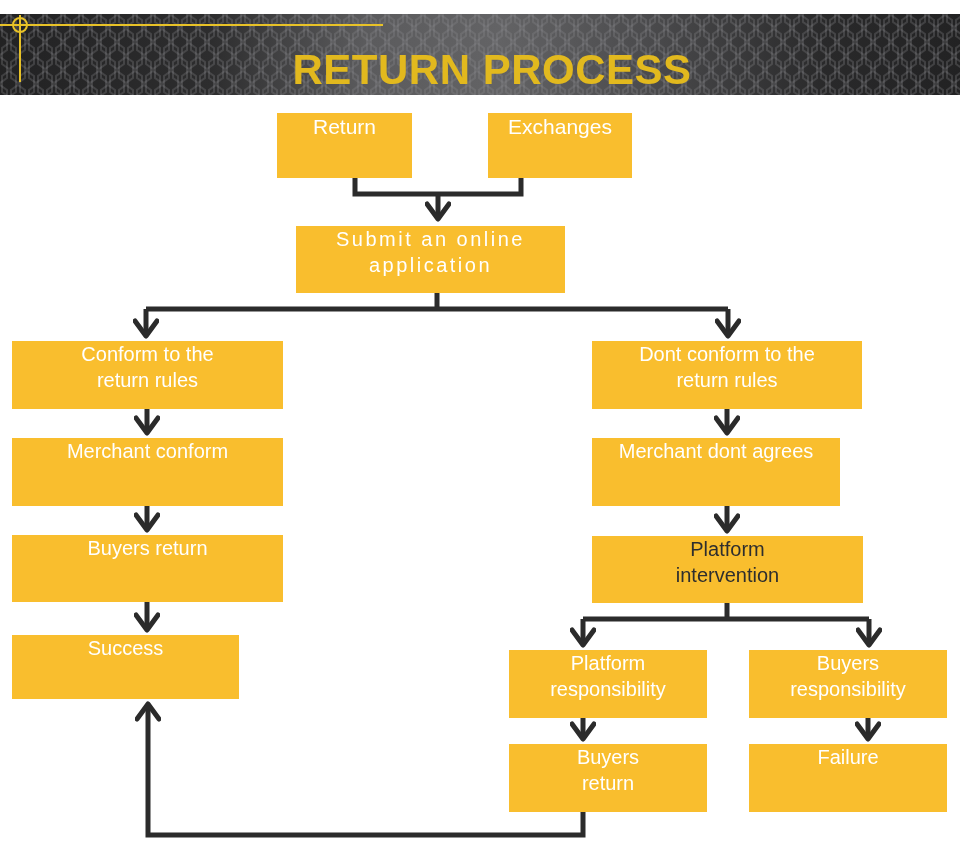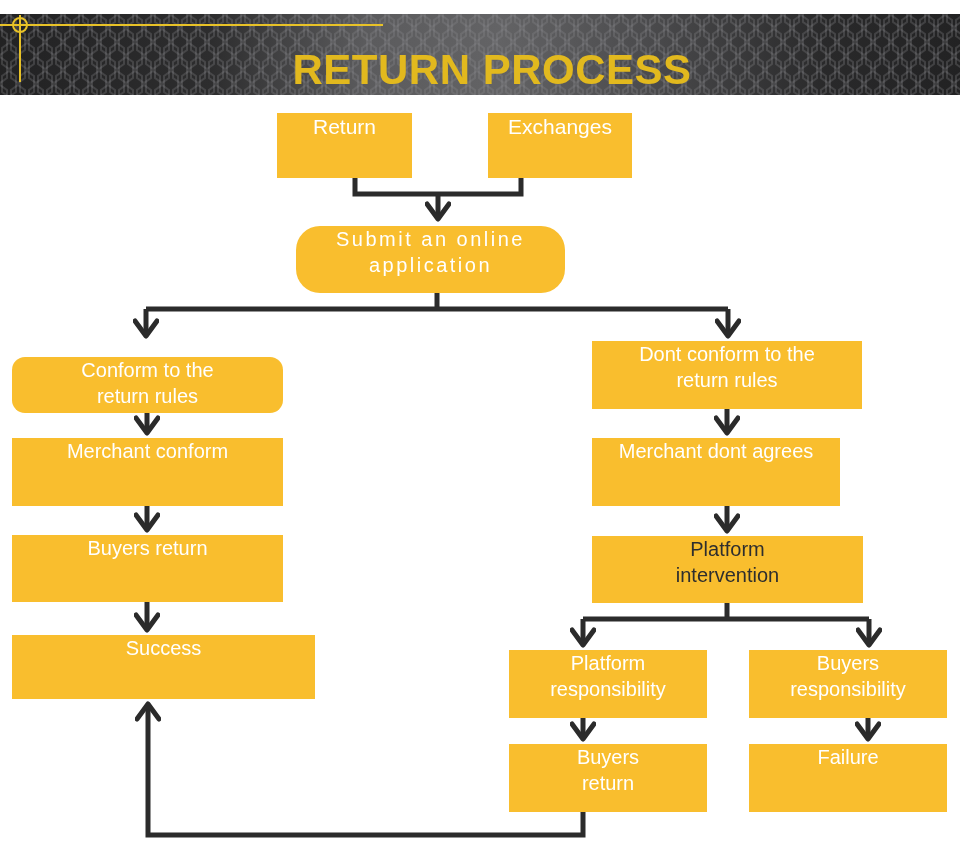--- a/index.html
+++ b/index.html
@@ -45,21 +45,21 @@
 
   .flow-box {
     position: absolute; z-index: 2;
     background: var(--box-fill, #f9be2e);
     color: var(--box-text, #ffffff);
     display: flex; justify-content: center;
     text-align: center; font-size: 20px; line-height: 1.32;
     white-space: pre-line;
   }
   .flow-box.dark { color: var(--platform-text, #2e2e2e); }
-  .flow-box.spaced { letter-spacing: 2.5px; border-radius: 24px; }
+  .flow-box.spaced { letter-spacing: 2.5px; }
   .flow-box.big { font-size: 21px; }
 </style>
 </head>
 <body>
 
 <div class="top-strip"></div>
 
 <header class="band">
   <svg class="band-deco" width="960" height="81" viewBox="0 0 960 81">
     <defs>
@@ -119,31 +119,31 @@
   <span>Return</span>
 </div>
 <div class="flow-box big" style="left:444px; top:113px; width:144px; height:65px;margin-left:44px;">
   <span>Exchanges</span>
 </div>
 <div class="flow-box spaced" style="left:296px; top:226px; width:269px; height:67px;">
   <span>Submit an online
 application</span>
 </div>
 
-<div class="flow-box" style="left:12px; top:357px; width:271px; height:56px;border-radius:13px;">
+<div class="flow-box" style="left:12px; top:341px; width:271px; height:68px;">
   <span>Conform to the
 return rules</span>
 </div>
 <div class="flow-box" style="left:12px; top:438px; width:271px; height:68px;">
   <span>Merchant conform</span>
 </div>
 <div class="flow-box" style="left:12px; top:535px; width:271px; height:67px;">
   <span>Buyers return</span>
 </div>
-<div class="flow-box" style="left:12px; top:635px; width:303px; height:64px;">
+<div class="flow-box" style="left:12px; top:635px; width:227px; height:64px;">
   <span>Success</span>
 </div>
 
 <div class="flow-box" style="left:592px; top:341px; width:270px; height:68px;">
   <span>Dont conform to the
 return rules</span>
 </div>
 <div class="flow-box" style="left:592px; top:438px; width:248px; height:68px;">
   <span>Merchant dont agrees</span>
 </div>

